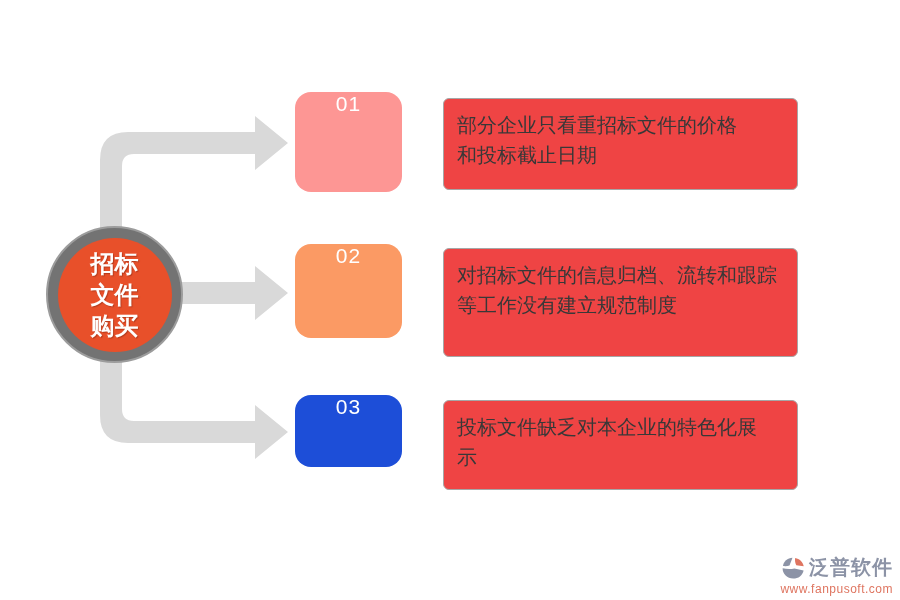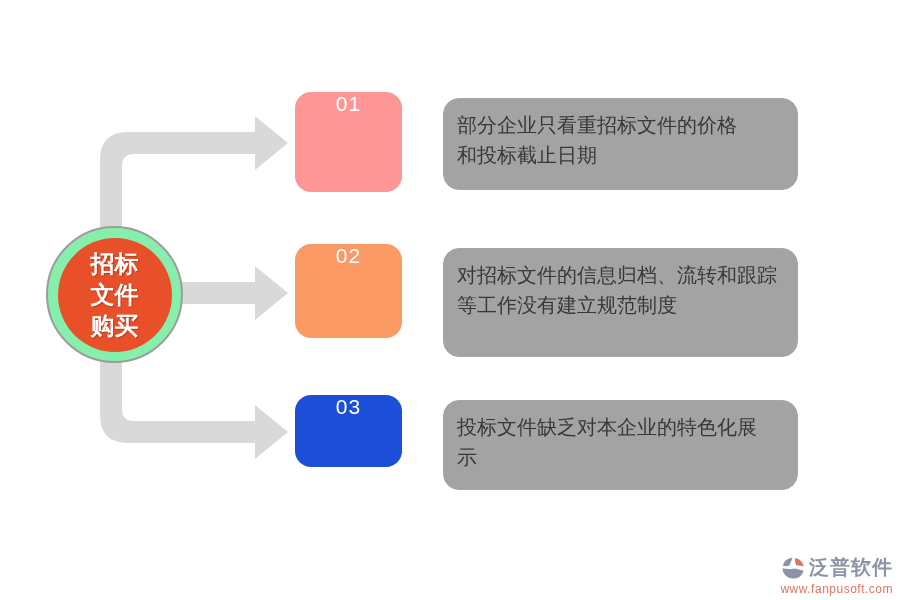--- a/index.html
+++ b/index.html
@@ -4,38 +4,38 @@
 <style>
   html,body{margin:0;padding:0;}
   body{font-family:"Liberation Sans","DejaVu Sans",sans-serif;background:#ffffff;}
   .canvas{position:relative;width:900px;height:600px;background:#ffffff;overflow:hidden;}
 
   
   .arrows-svg{position:absolute;left:0;top:0;width:900px;height:600px;}
 
   
   .hub-outer{position:absolute;left:46px;top:226px;width:137px;height:137px;
-    background:#86efac;border:2px solid #9c9c9c;border-radius:50%;
+    background:#737373;border:2px solid #9c9c9c;border-radius:50%;
     box-sizing:border-box;display:flex;align-items:center;justify-content:center;}
   .hub-inner{width:114px;height:114px;border-radius:50%;background:#E8502A;
     display:flex;align-items:center;justify-content:center;}
   .hub-label{color:#ffffff;font-size:24px;font-weight:bold;line-height:31px;
     text-align:center;white-space:pre-line;text-shadow:1px 1px 1px rgba(90,20,0,.35);}
 
   
   .num-tile{position:absolute;left:295px;width:107px;border-radius:16px;
     display:flex;justify-content:center;box-sizing:border-box;}
   .num-tile .num{color:#ffffff;font-size:21px;letter-spacing:1px;}
   .tile-1{top:92px;height:100px;background:#FD9694;}
   .tile-2{top:244px;height:94px;background:#FB9A64;}
   .tile-3{top:395px;height:72px;background:#1d4ed8;}
 
   
-  .text-box{position:absolute;left:443px;width:355px;background:#a3a3a3;
-    border:1.5px solid #A6A6A6;border-radius:16px;box-sizing:border-box;
+  .text-box{position:absolute;left:443px;width:355px;background:#ef4444;
+    border:1.5px solid #A6A6A6;border-radius:6px;box-sizing:border-box;
     padding:11px 6px 6px 13px;}
   .text-box .tb-text{font-family:"Liberation Serif","DejaVu Serif",serif;
     font-size:20px;line-height:30px;color:#383838;white-space:pre-line;}
   .tb-1{top:98px;height:92px;}
   .tb-2{top:248px;height:109px;}
   .tb-3{top:400px;height:90px;}
 
   
   .watermark{position:absolute;right:7px;bottom:4px;display:flex;
     flex-direction:column;align-items:flex-end;}

